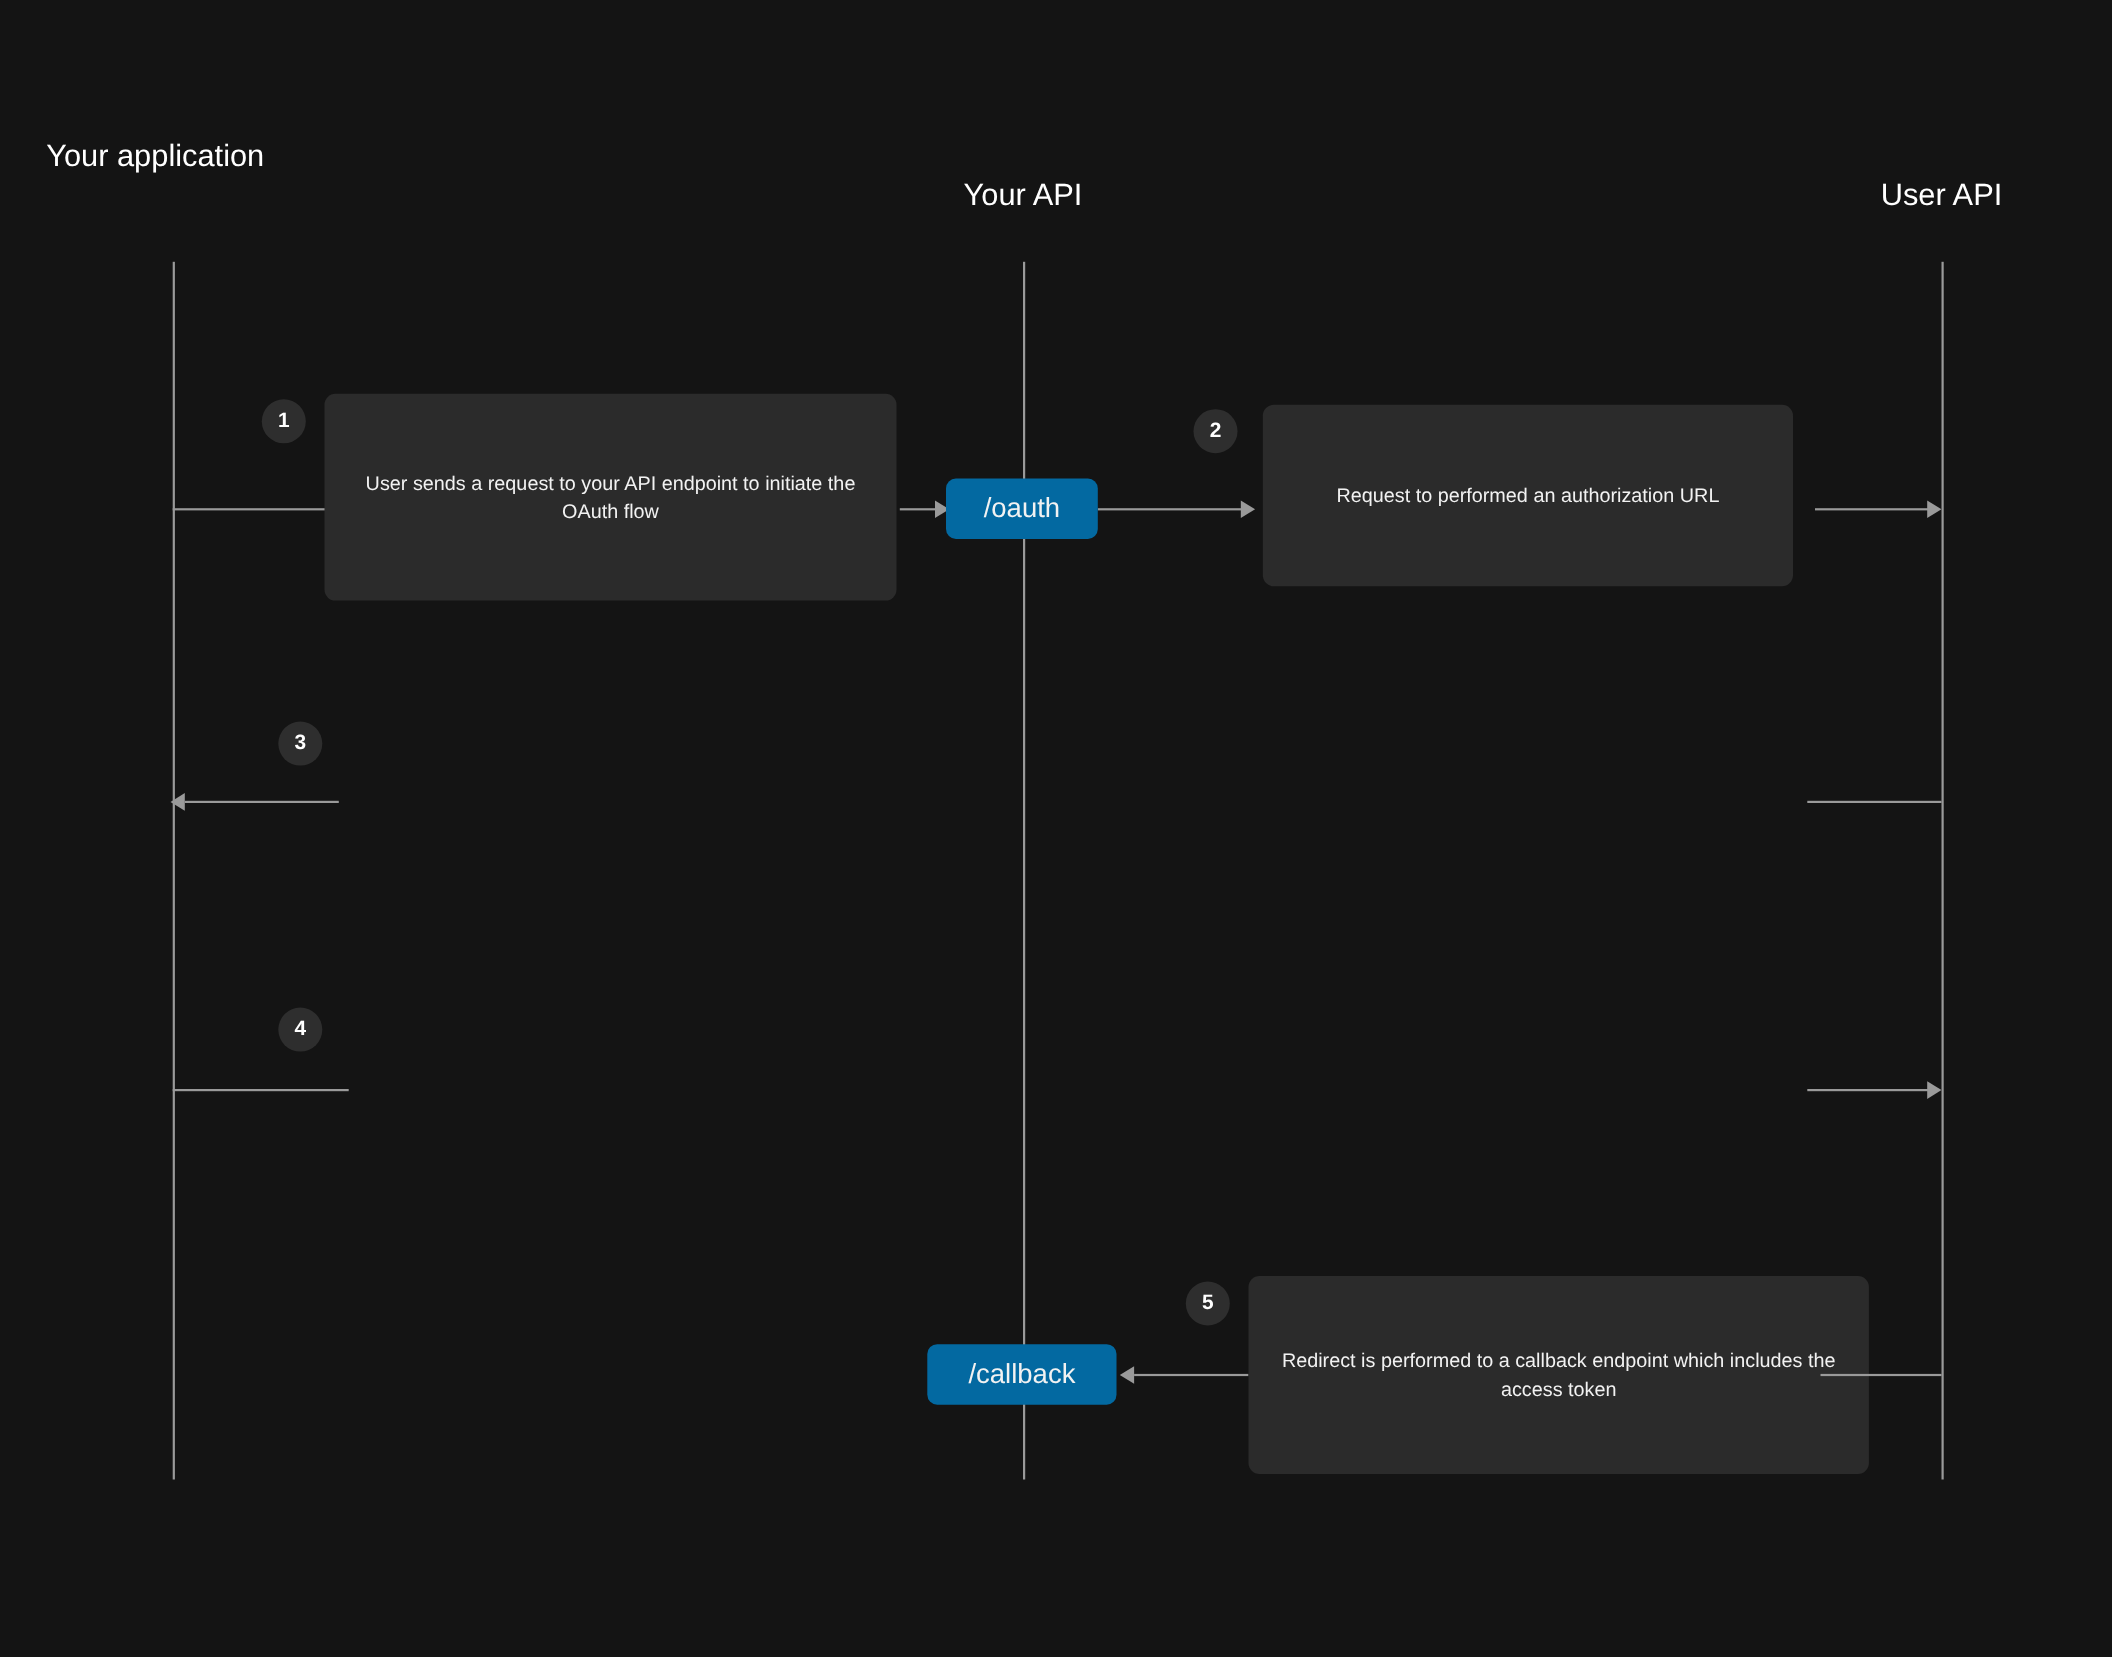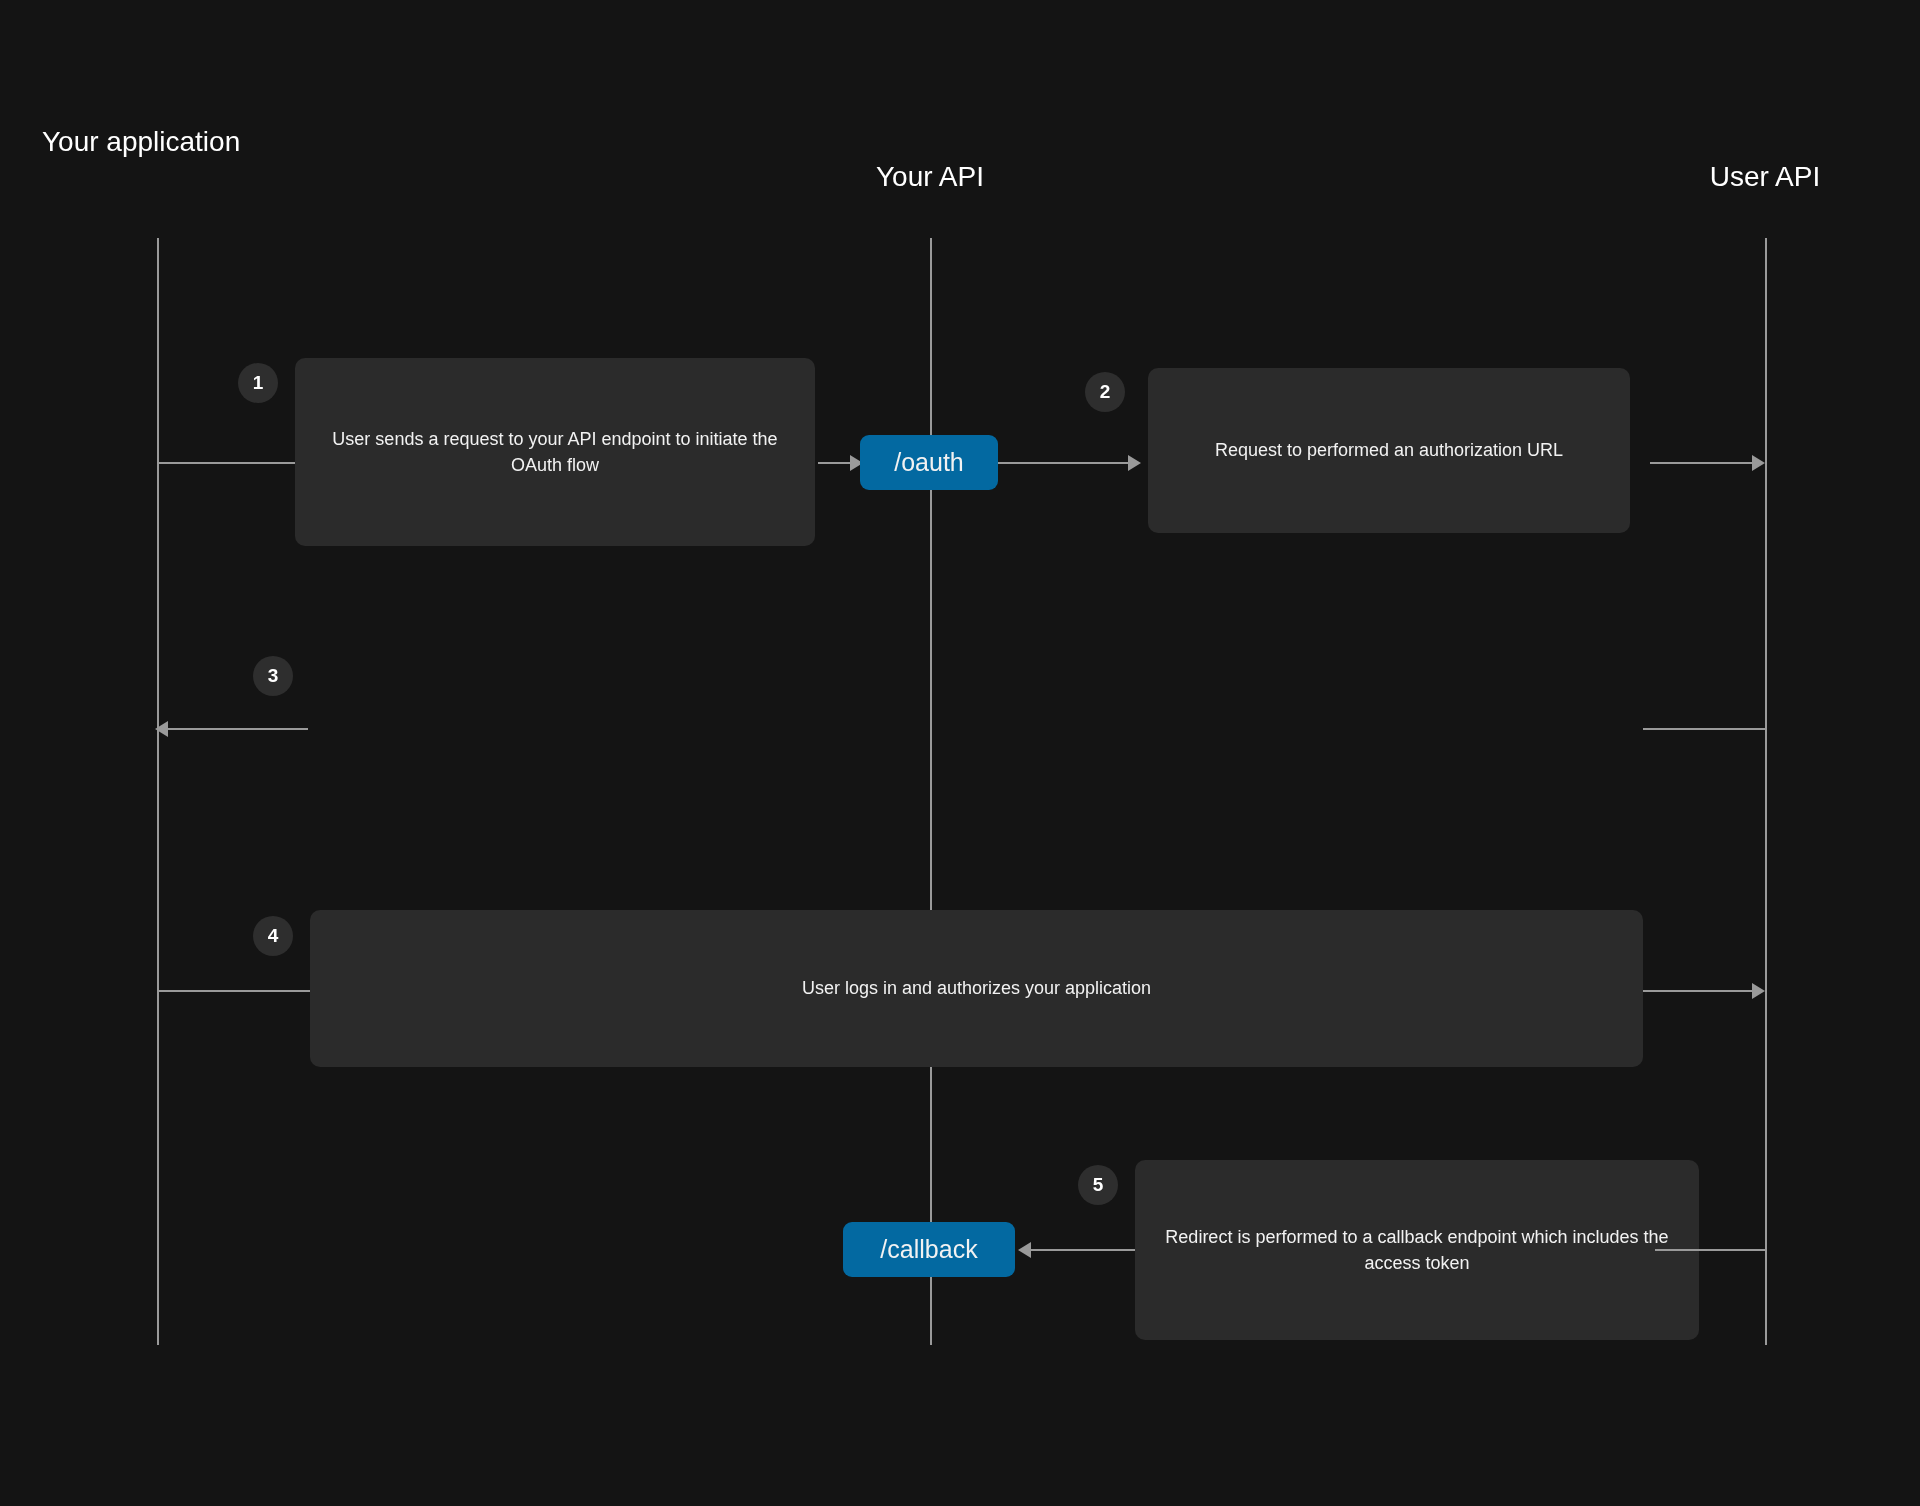--- a/index.html
+++ b/index.html
@@ -128,23 +128,20 @@
   <div class="badge" style="left:1085px; top:372px;">2</div>
   <div class="conn" style="left:1650px; top:462px; width:105px;"></div>
   <div class="arrowhead arrow-right" style="left:1752px; top:455px;"></div>
 
   <div class="arrowhead arrow-left" style="left:155px; top:721px;"></div>
   <div class="conn" style="left:168px; top:728px; width:140px;"></div>
   <div class="badge" style="left:253px; top:656px;">3</div>
   <div class="conn" style="left:1643px; top:728px; width:122px;"></div>
 
   <div class="conn" style="left:157px; top:990px; width:160px;"></div>
-  <div class="msgbox" style="left:310px; top:910px; width:1333px; height:157px;">
-    <span>User logs in and authorizes your application</span>
-  </div>
   <div class="badge" style="left:253px; top:916px;">4</div>
   <div class="conn" style="left:1643px; top:990px; width:112px;"></div>
   <div class="arrowhead arrow-right" style="left:1752px; top:983px;"></div>
 
   <div class="pill" style="left:843px; top:1222px; width:172px; height:55px;">/callback</div>
   <div class="arrowhead arrow-left" style="left:1018px; top:1242px;"></div>
   <div class="conn" style="left:1031px; top:1249px; width:104px;"></div>
   <div class="msgbox" style="left:1135px; top:1160px; width:564px; height:180px;">
     <span>Redirect is performed to a callback endpoint which includes the access token</span>
   </div>

